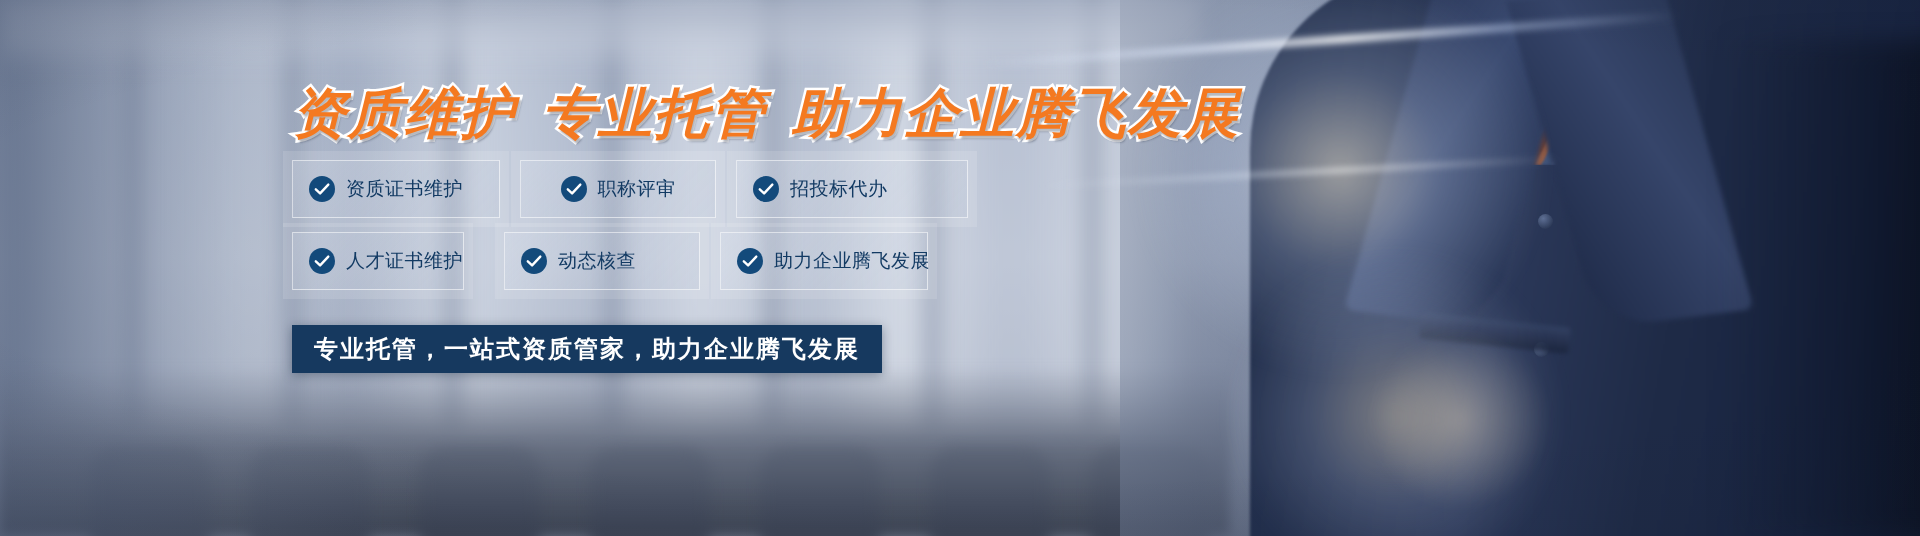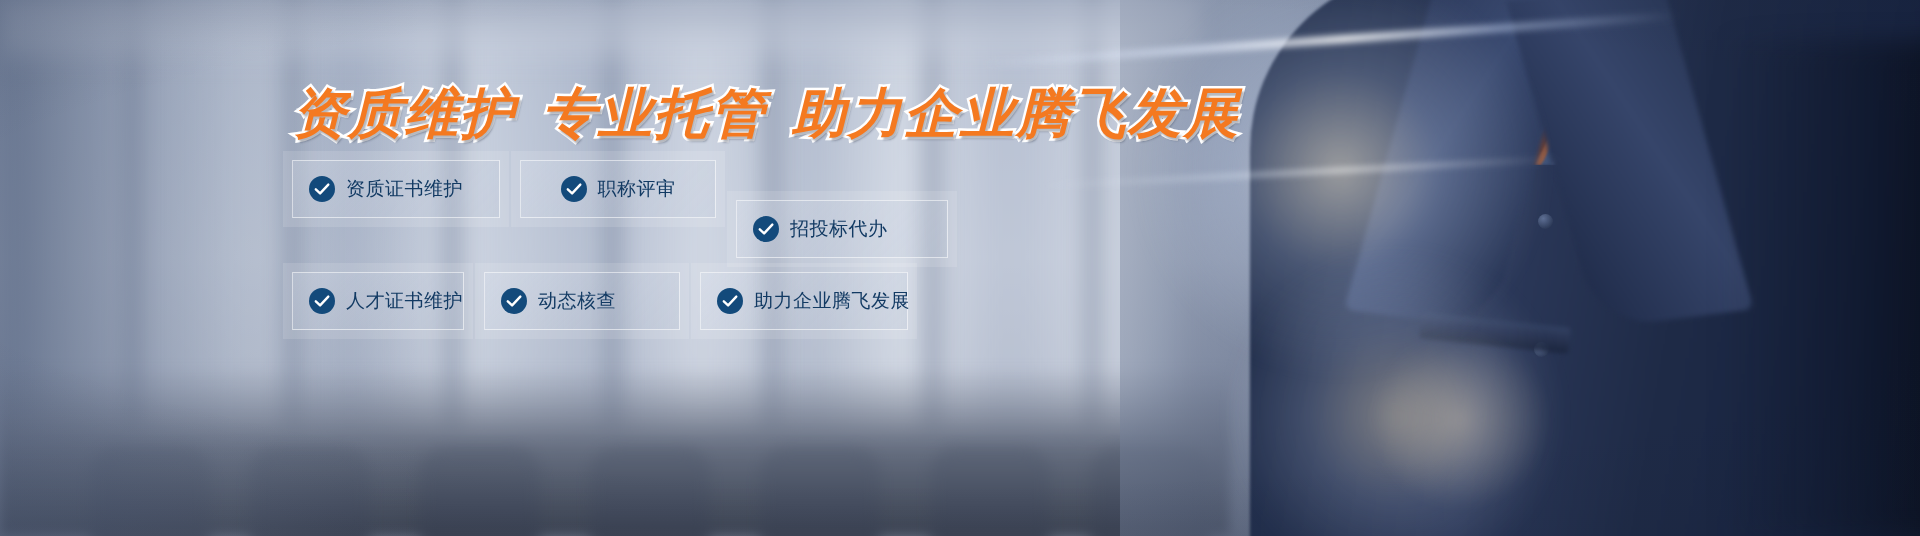--- a/index.html
+++ b/index.html
@@ -277,23 +277,23 @@
     display: flex;
     align-items: center;
     padding: 0 16px;
     background: linear-gradient(135deg, rgba(230,235,244,0.30) 0%, rgba(214,221,233,0.22) 55%, rgba(198,207,222,0.18) 100%);
     border: 1px solid rgba(255,255,255,0.55);
     outline: 9px solid rgba(255,255,255,0.13);
     outline-offset: 0px;
   }
   .card.w1 { width: 208px; }
   .card.w2 { width: 196px; justify-content: center; }
-  .card.w3 { width: 212px; margin-top: 40px; }
+  .card.w3 { width: 232px; }
   .card.w4 { width: 172px; }
-  .card.w5 { width: 196px; }
+  .card.w5 { width: 196px; margin-left: 20px; }
   .card.w6 { width: 208px; }
 
   .check-icon {
     flex: 0 0 auto;
     width: 26px; height: 26px;
     margin-right: 11px;
     display: block;
   }
   .card-label {
     font-size: 19px;
@@ -422,15 +422,18 @@
           <svg class="check-icon" viewBox="0 0 26 26">
             <circle cx="13" cy="13" r="13" fill="#134A7B"></circle>
             <path d="M6.8 13.3 L11.1 17.4 L19.3 8.6" fill="none" stroke="#ffffff" stroke-width="2.4" stroke-linecap="round" stroke-linejoin="round"></path>
           </svg>
           <span class="card-label">助力企业腾飞发展</span>
         </div>
 
       </div>
     </div>
 
+    <div class="tagline">
+      <span class="tagline-text">专业托管，一站式资质管家，助力企业腾飞发展</span>
+    </div>
 
   </div>
 </div>
 
 </body></html>

